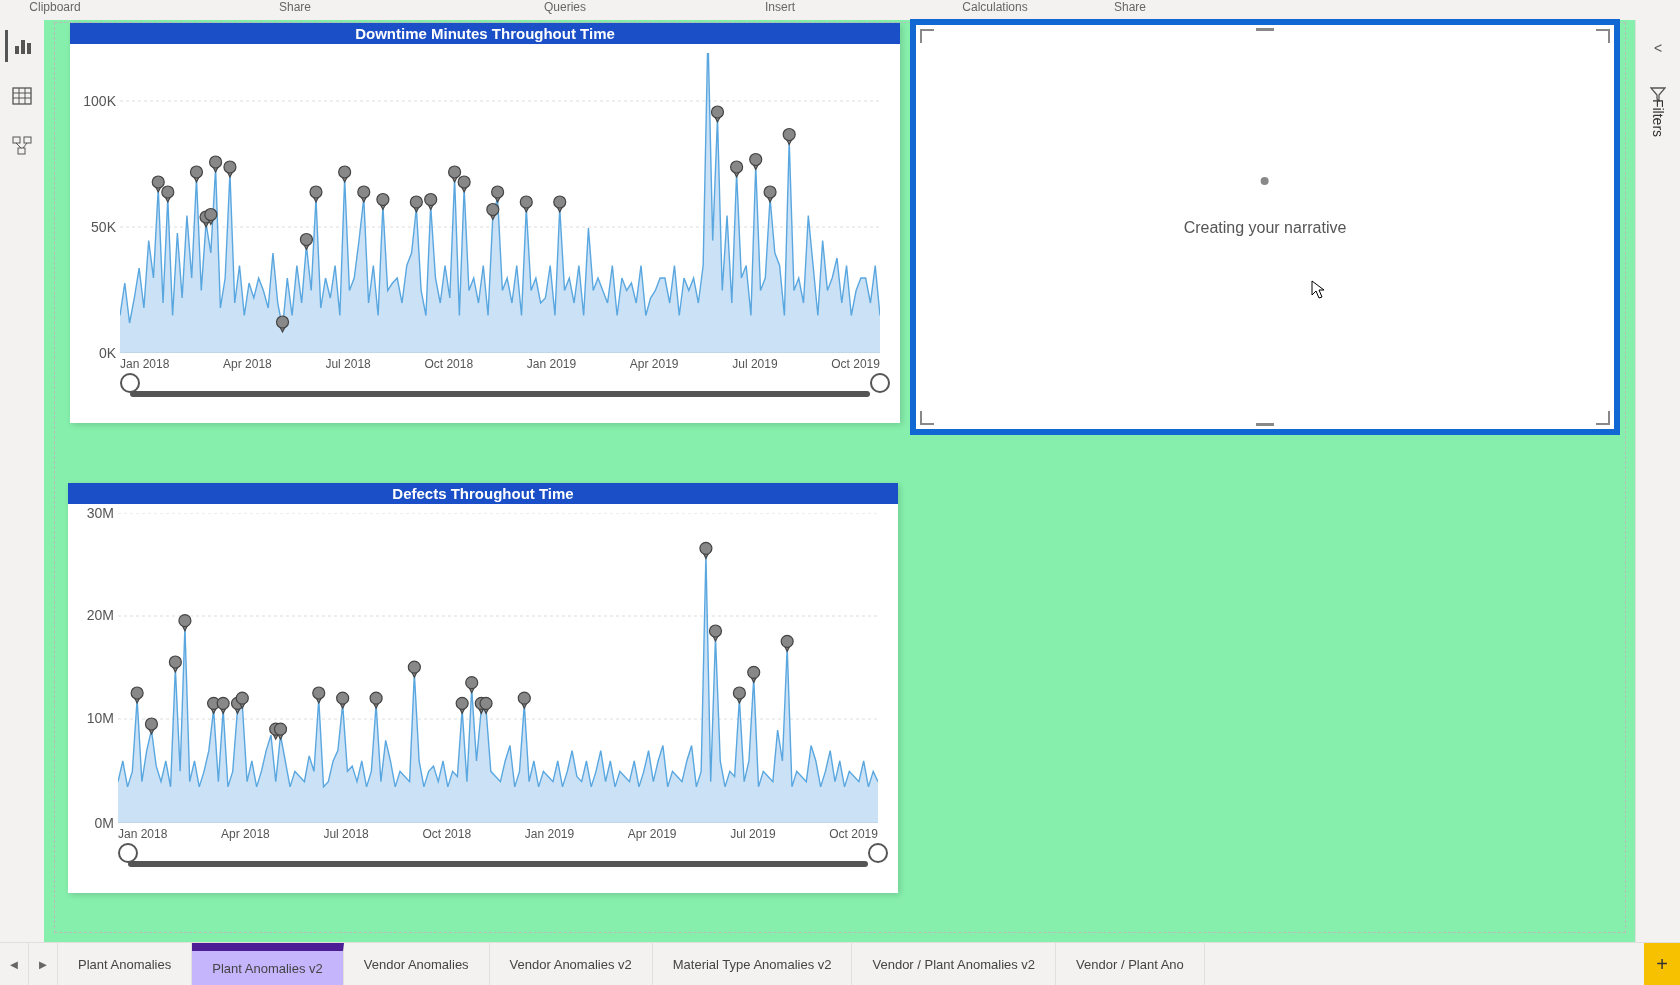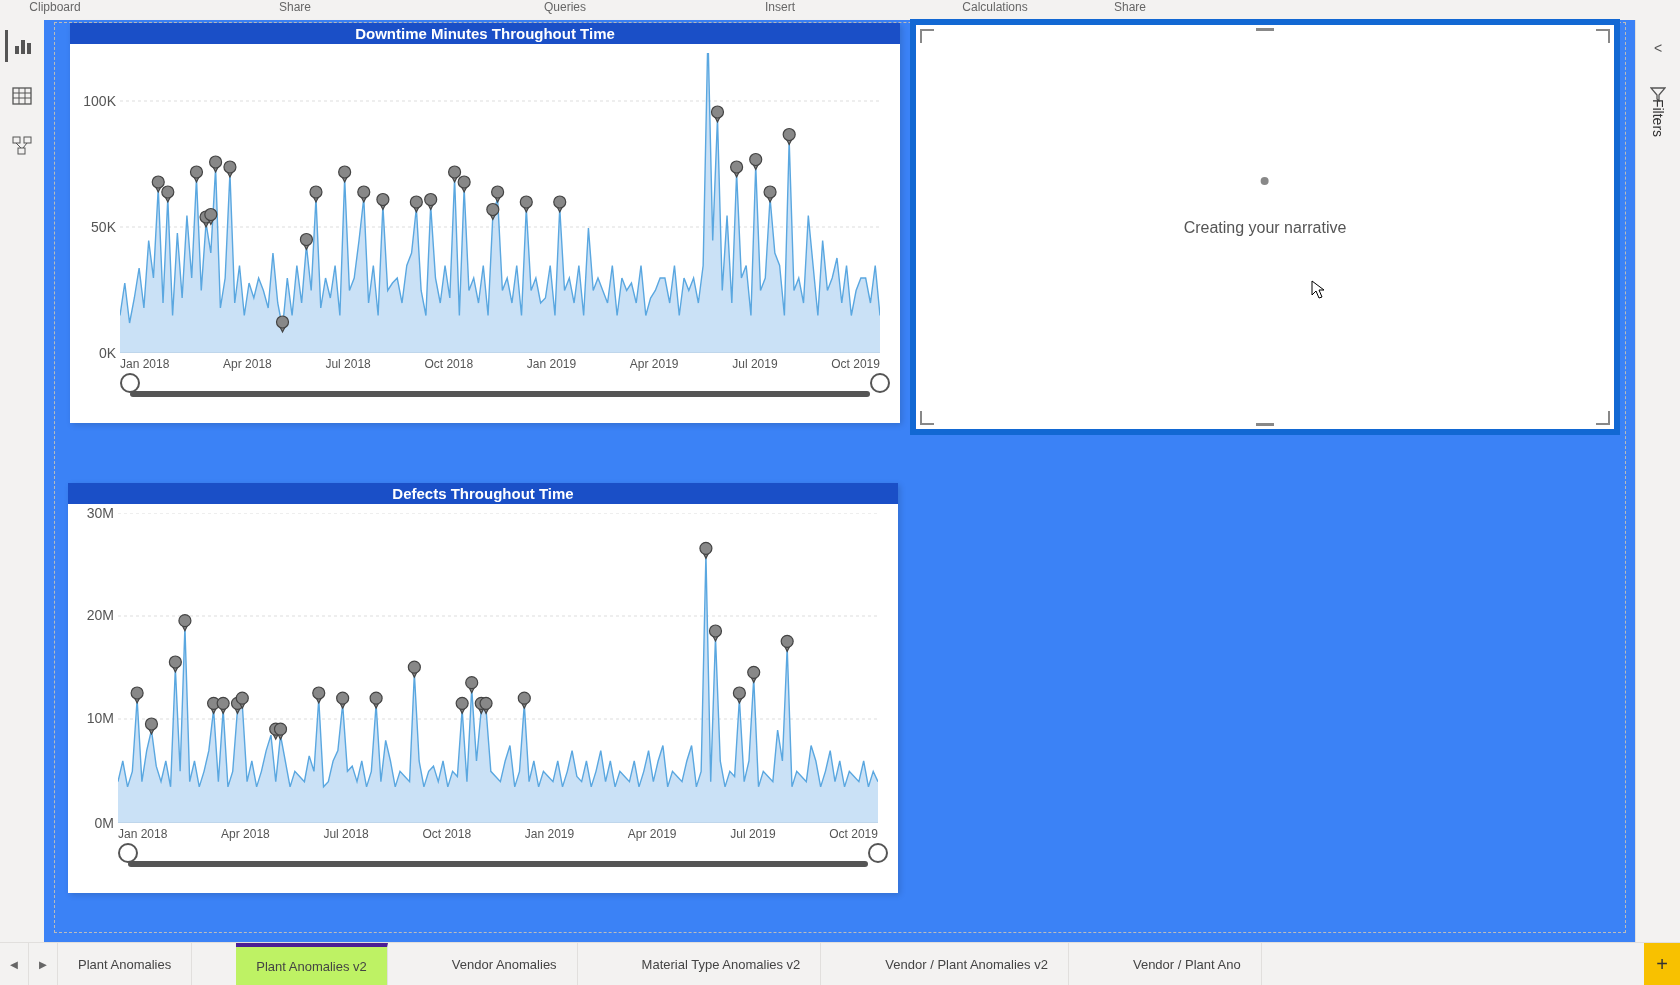--- a/index.html
+++ b/index.html
@@ -1,21 +1,21 @@
 <!DOCTYPE html>
 <html><head>
 <meta charset="utf-8">
 <style>
   html,body{margin:0;padding:0;width:1680px;height:985px;font-family:"Segoe UI",Arial,sans-serif;background:#f3f2f1;overflow:hidden;color:#333;}
   .ribbon-groups{height:20px;background:#f3f2f1;display:flex;font-size:12px;color:#666;border-bottom:1px solid #e1dfdd;align-items:flex-start;}
   .ribbon-groups span{display:inline-block;text-align:center;}
   .nav-rail{position:absolute;left:0;top:20px;width:44px;bottom:42px;background:#f3f2f1;border-right:1px solid #e1dfdd;display:flex;flex-direction:column;align-items:center;padding-top:10px;gap:18px;}
   .nav-rail .rail-btn{width:32px;height:32px;display:flex;align-items:center;justify-content:center;cursor:pointer;}
   .nav-rail .rail-btn.active{border-left:3px solid #555;}
-  .canvas{position:absolute;left:44px;right:44px;top:20px;bottom:42px;background:#3b82f6;}
+  .canvas{position:absolute;left:44px;right:44px;top:20px;bottom:42px;background:#86efac;}
   .border-dashed{border:1px dashed #bbb;}
   .report-page{position:absolute;left:10px;top:2px;right:10px;bottom:10px;}
   .chart-card{position:absolute;background:#fff;box-shadow:2px 2px 6px rgba(0,0,0,0.15);}
   .chart-title{background:#1a4fc7;color:#fff;font-weight:600;text-align:center;font-size:15px;padding:2px 0;}
   .chart-body{position:relative;}
   .y-axis-label{position:absolute;right:100%;transform:translateY(-50%);font-size:14px;color:#555;padding-right:4px;white-space:nowrap;}
   .x-axis{position:absolute;left:0;right:0;bottom:0;display:flex;justify-content:space-between;font-size:12px;color:#555;}
   .slider-track{position:absolute;height:6px;background:#555;border-radius:3px;}
   .slider-handle{position:absolute;width:16px;height:16px;border:2px solid #555;background:#fff;border-radius:50%;transform:translate(-50%,-50%);}
   .narrative-visual{position:absolute;border:6px solid #1268d3;background:#fff;}
@@ -30,21 +30,21 @@
   .narrative-center{position:absolute;left:50%;top:45%;transform:translate(-50%,-50%);text-align:center;color:#555;font-size:16px;}
   .dot{display:inline-block;width:8px;height:8px;background:#888;border-radius:50%;margin-bottom:30px;}
   .cursor-icon{position:absolute;font-size:18px;color:#333;pointer-events:none;}
   .right-rail{position:absolute;right:0;top:20px;width:44px;bottom:42px;background:#f3f2f1;border-left:1px solid #e1dfdd;}
   .collapse-chevron{position:absolute;top:20px;left:50%;transform:translateX(-50%);font-size:14px;color:#555;cursor:pointer;}
   .filters-label{position:absolute;top:90px;left:50%;transform:translateX(-50%) rotate(90deg);transform-origin:center;font-size:14px;color:#333;white-space:nowrap;}
   .filters-icon{position:absolute;top:66px;left:50%;transform:translateX(-50%);}
   .tab-strip{position:absolute;left:0;right:0;bottom:0;height:42px;background:#f3f2f1;border-top:1px solid #e1dfdd;display:flex;align-items:stretch;font-size:13px;color:#444;}
   .tab-nav{width:28px;display:flex;align-items:center;justify-content:center;border-right:1px solid #e1dfdd;cursor:pointer;color:#666;}
   .page-tab{padding:0 20px;display:flex;align-items:center;border-right:1px solid #e1dfdd;cursor:pointer;white-space:nowrap;}
-  .page-tab.active{background:#bef264;border-top:4px solid #4c1d95;}
+  .page-tab.active{background:#c4b5fd;border-top:8px solid #4c1d95;}
   .add-page{width:36px;background:#f8c100;display:flex;align-items:center;justify-content:center;font-size:20px;color:#333;cursor:pointer;flex-shrink:0;}
   svg{display:block;}
   .marker{fill:#888;stroke:#444;stroke-width:1.2;}
 </style>
 </head>
 <body>
 
 <div class="ribbon-groups">
   <span style="width:110px">Clipboard</span>
   <span style="width:370px">Share</span>
@@ -376,22 +376,23 @@
     <svg width="16" height="16">
         <path d="M1 2 L15 2 L9 9 L9 15 L7 13 L7 9 Z" fill="none" stroke="#555" stroke-width="1.3"></path>
       </svg>
   </div>
   <div class="filters-label">Filters</div>
 </div>
 
 <div class="tab-strip">
   <div class="tab-nav">◄</div>
   <div class="tab-nav">►</div>
-  <div id="tabs-host" style="display:flex;flex:1;overflow:hidden;gap:44px;">
+  <div id="tabs-host" style="display:flex;flex:1;overflow:hidden;">
       <div class="page-tab">Plant Anomalies</div>
       <div class="page-tab active">Plant Anomalies v2</div>
       <div class="page-tab">Vendor Anomalies</div>
+      <div class="page-tab">Vendor Anomalies v2</div>
       <div class="page-tab">Material Type Anomalies v2</div>
       <div class="page-tab">Vendor / Plant Anomalies v2</div>
       <div class="page-tab">Vendor / Plant Ano</div>
     </div>
   <div class="add-page">+</div>
 </div>
 
 </body></html>

